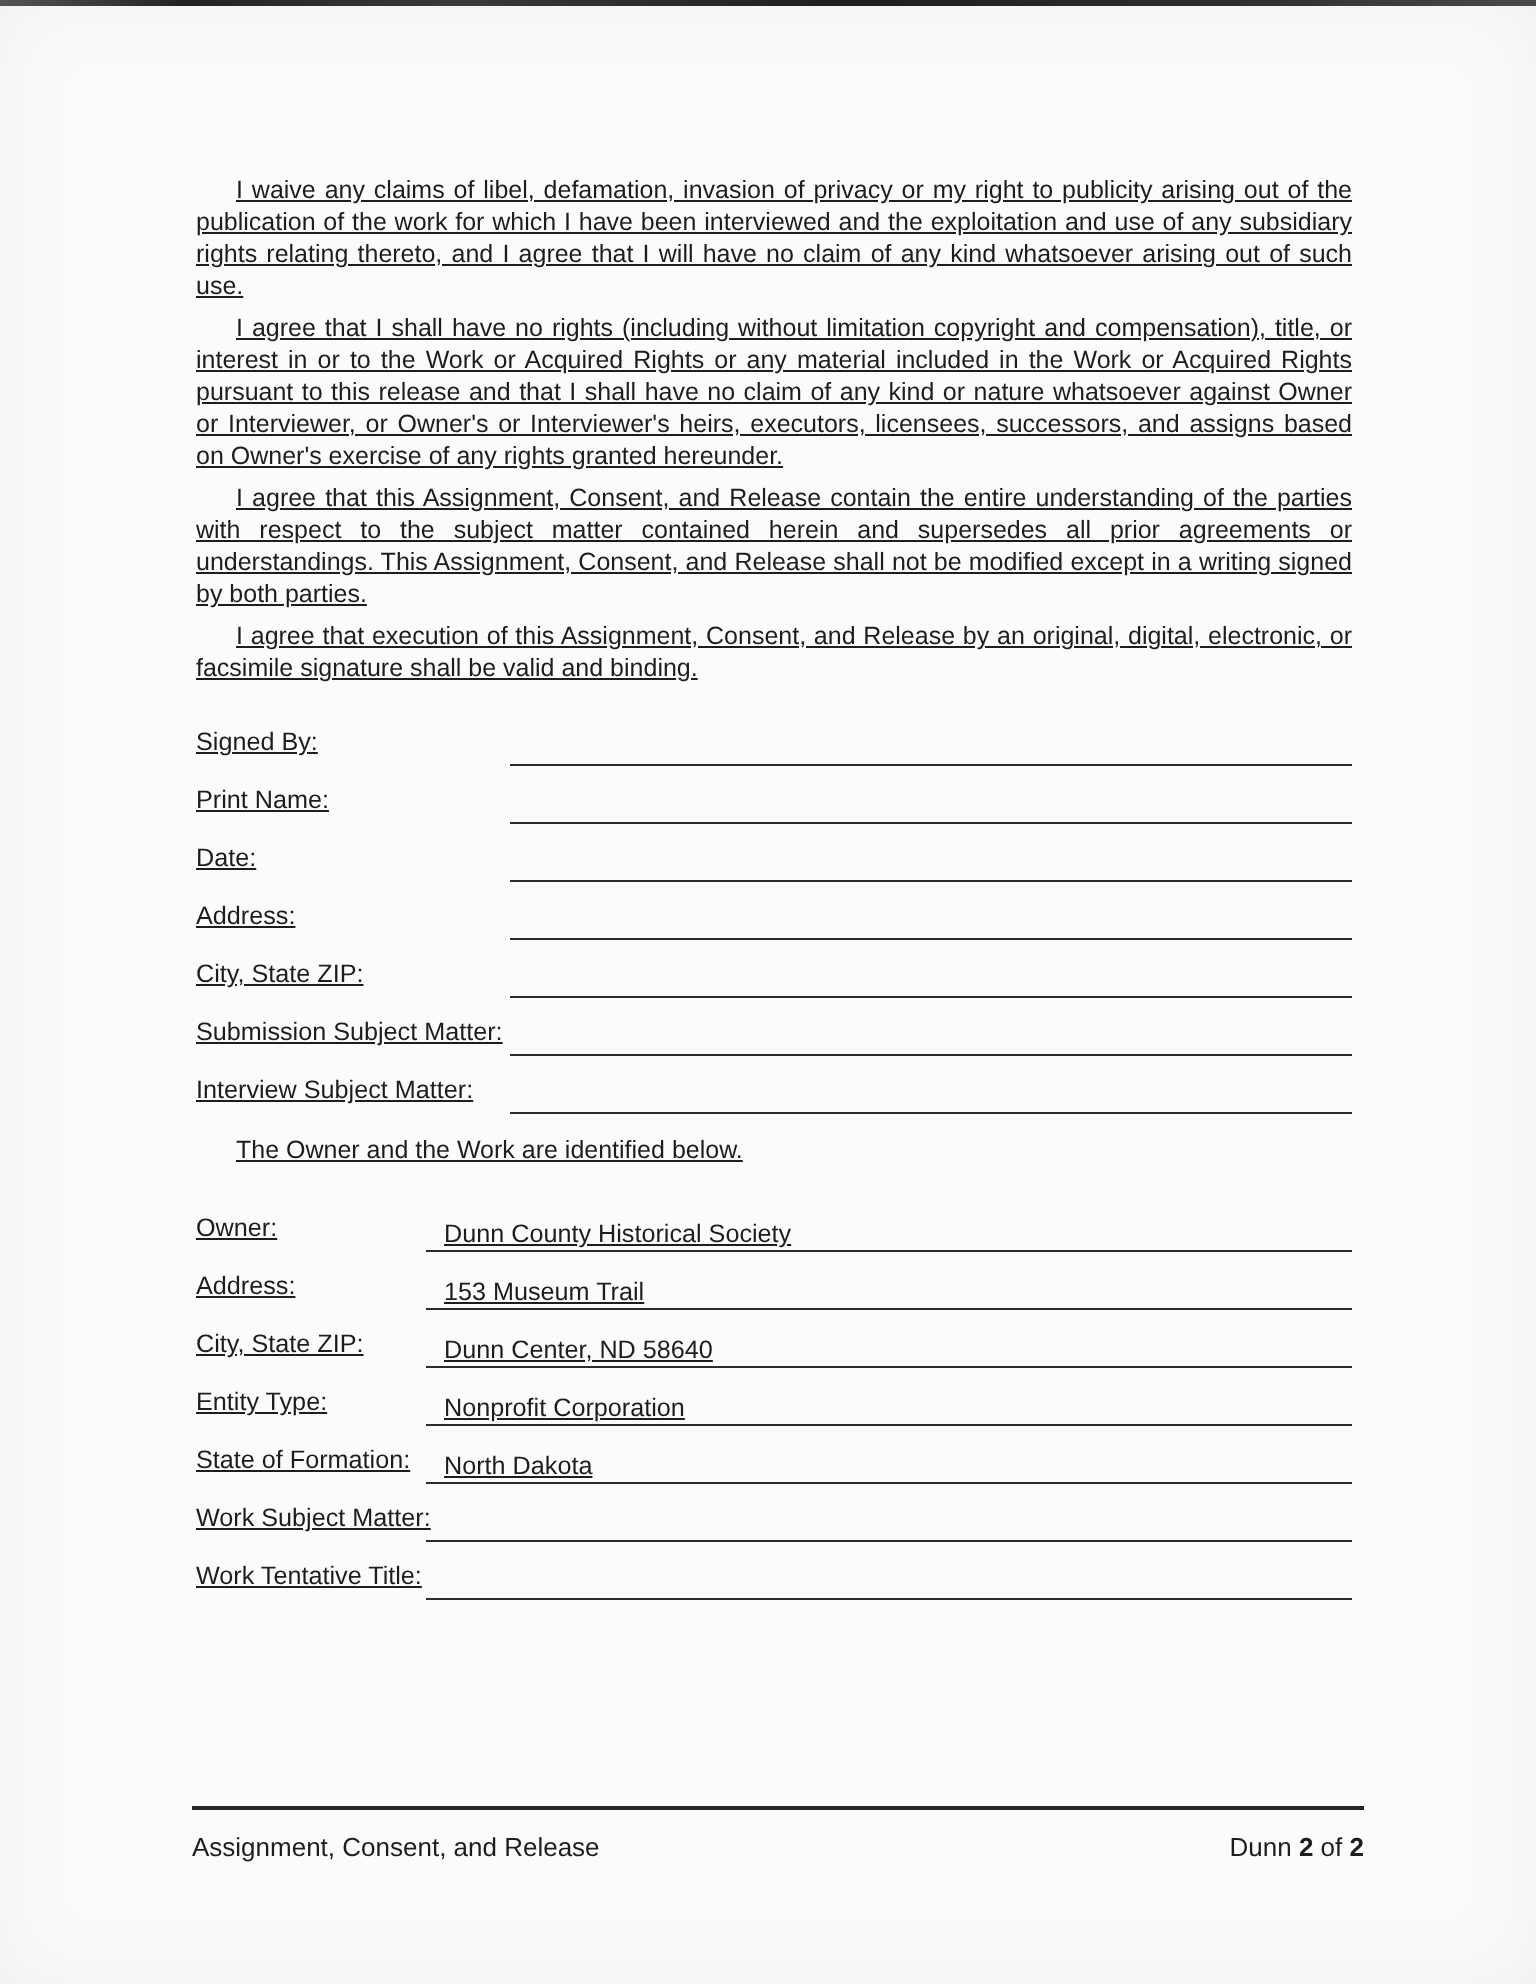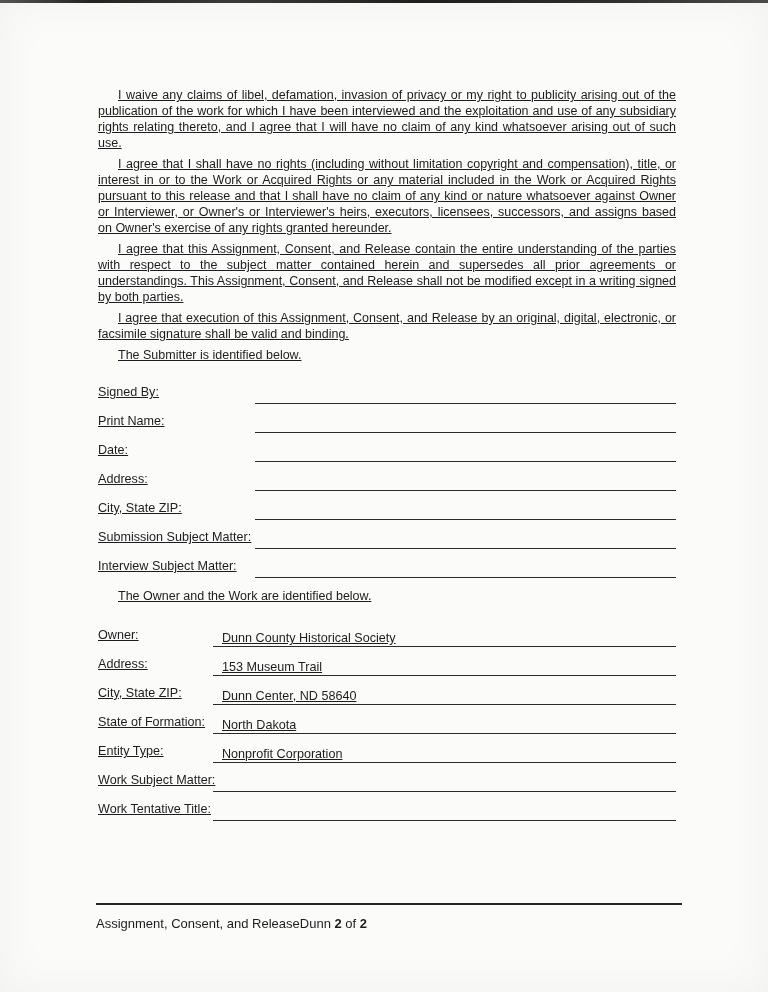--- a/index.html
+++ b/index.html
@@ -43,37 +43,36 @@
     display:flex; align-items:flex-end;
     padding:0 2px 1px 9px;
     white-space:nowrap;
   }
   .intro2 { margin-top:6px; }
 
   .footer {
     position:absolute; left:96px; right:86px; top:903px;
     border-top:2px solid #262626;
     padding-top:11px;
-    display:flex; justify-content:flex-start;
+    display:flex; justify-content:space-between;
     font-size:13px;
   }
   .footer b { font-weight:bold; }
 </style>
 </head>
 <body>
 
 <div class="page">
   <div class="scan-edge-top"></div>
 
   <div class="content">
     <p class="body">I waive any claims of libel, defamation, invasion of privacy or my right to publicity arising out of the publication of the work for which I have been interviewed and the exploitation and use of any subsidiary rights relating thereto, and I agree that I will have no claim of any kind whatsoever arising out of such use.</p>
     <p class="body">I agree that I shall have no rights (including without limitation copyright and compensation), title, or interest in or to the Work or Acquired Rights or any material included in the Work or Acquired Rights pursuant to this release and that I shall have no claim of any kind or nature whatsoever against Owner or Interviewer, or Owner's or Interviewer's heirs, executors, licensees, successors, and assigns based on Owner's exercise of any rights granted hereunder.</p>
     <p class="body">I agree that this Assignment, Consent, and Release contain the entire understanding of the parties with respect to the subject matter contained herein and supersedes all prior agreements or understandings. This Assignment, Consent, and Release shall not be modified except in a writing signed by both parties.</p>
     <p class="body">I agree that execution of this Assignment, Consent, and Release by an original, digital, electronic, or facsimile signature shall be valid and binding.</p>
-    <p class="intro">The Submitter is identified below.</p>
 
     <div class="rows">
       <div class="row sub">
         <span class="lbl">Signed By:</span>
         <span class="line">
             <span class="val"></span>
           </span>
       </div>
       <div class="row sub">
         <span class="lbl">Print Name:</span>
@@ -128,29 +127,29 @@
             <span class="val">153 Museum Trail</span>
           </span>
       </div>
       <div class="row own">
         <span class="lbl">City, State ZIP:</span>
         <span class="line">
             <span class="val">Dunn Center, ND 58640</span>
           </span>
       </div>
       <div class="row own">
+        <span class="lbl">Entity Type:</span>
+        <span class="line">
+            <span class="val">Nonprofit Corporation</span>
+          </span>
+      </div>
+      <div class="row own">
         <span class="lbl">State of Formation:</span>
         <span class="line">
             <span class="val">North Dakota</span>
-          </span>
-      </div>
-      <div class="row own">
-        <span class="lbl">Entity Type:</span>
-        <span class="line">
-            <span class="val">Nonprofit Corporation</span>
           </span>
       </div>
       <div class="row own">
         <span class="lbl">Work Subject Matter:</span>
         <span class="line">
             <span class="val"></span>
           </span>
       </div>
       <div class="row own">
         <span class="lbl">Work Tentative Title:</span>

